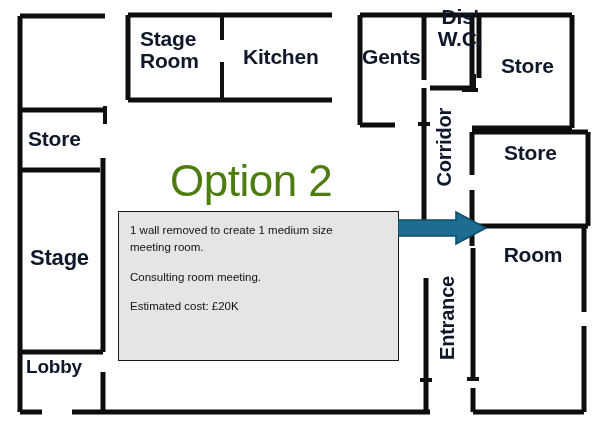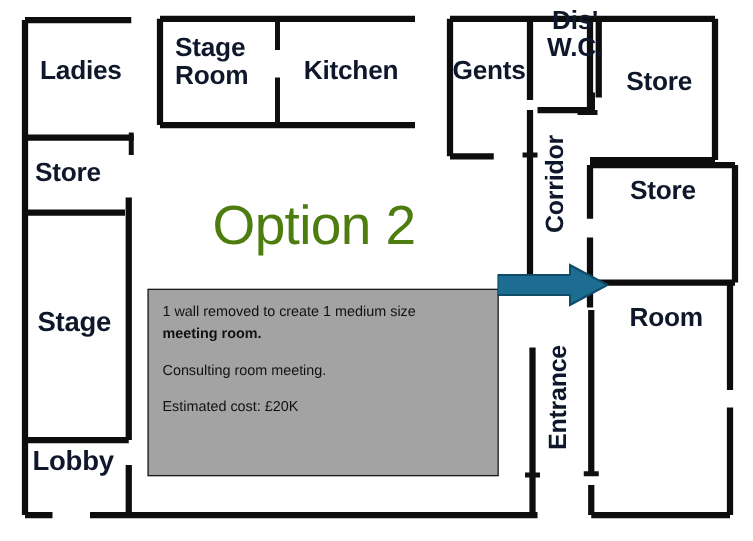--- a/index.html
+++ b/index.html
@@ -57,24 +57,23 @@
   #title-option {
     position: absolute;
     font-family: "Liberation Sans", sans-serif;
     font-weight: normal;
     color: #4d7c0f;
     letter-spacing: -0.5px;
     white-space: nowrap;
   }
   #callout-box {
     position: absolute;
-    background: #a3a3a3;
+    background: #e5e5e5;
     border: 1.5px solid #1a1a1a;
     box-sizing: border-box;
-    margin-top: 20px;
   }
   .callout-line {
     position: absolute;
     font-family: "Liberation Sans", sans-serif;
     font-weight: normal;
     color: #111111;
     font-size: 11.5px;
     line-height: 1.45;
     white-space: pre-line;
   }
@@ -157,21 +156,20 @@
     <path class="wall" d="M 473 248 L 473 378"></path>
     <path class="wall" d="M 473 388 L 473 412"></path>
     <path class="wall-thin" d="M 467 379 L 479 379"></path>
 
     <path class="wall" d="M 584 226 L 584 312"></path>
     <path class="wall" d="M 584 326 L 584 412"></path>
 
     <path class="wall" d="M 473 412 L 584 412"></path>
   </svg>
 
-  <div class="room-label" style="left:32px; top:46px; font-size:21px;">Ladies</div>
 
   <div class="room-label multiline" style="left:140px; top:28px; font-size:21px; width:80px; text-align:left;">
     <span>Stage</span><br>
     <span>Room</span>
   </div>
 
   <div class="room-label" style="left:243px; top:46px; font-size:21px;">Kitchen</div>
 
   <div class="room-label" style="left:362px; top:46px; font-size:21px;">Gents</div>
 
@@ -190,27 +188,27 @@
 
   <div class="room-label" style="left:30px; top:246px; font-size:22px;">Stage</div>
 
   <div class="room-label multiline" style="left:483px; top:222px; font-size:21px; width:100px; text-align:center;">
     <br>
     <span>Room</span>
   </div>
 
   <div class="room-label vertical" style="left:437px; top:276px; font-size:20px;">Entrance</div>
 
-  <div class="room-label" style="left:26px; top:357px; font-size:22px;">Lobby</div>
+  <div class="room-label" style="left:26px; top:357px; font-size:19px;">Lobby</div>
 
   <div id="title-option" style="left:170px; top:156px; font-size:44px;">Option 2</div>
 
   <div id="callout-box" style="left:118px; top:211px; width:281px; height:150px;">
     <div class="callout-line" style="left:11px; top:10px; width:262px;">1 wall removed to create 1 medium size</div>
-    <div class="callout-line" style="left:11px; top:27px; width:262px;font-weight:bold;">meeting room.</div>
+    <div class="callout-line" style="left:11px; top:27px; width:262px;">meeting room.</div>
     <div class="callout-line" style="left:11px; top:57px; width:262px;">Consulting room meeting.</div>
     <div class="callout-line" style="left:11px; top:86px; width:262px;">Estimated cost:  £20K</div>
   </div>
 
   <svg id="arrow-svg" viewBox="0 0 90 36" xmlns="http://www.w3.org/2000/svg">
     <polygon points="0,10 58,10 58,2 88,18 58,34 58,26 0,26" fill="#1d6c92" stroke="#0f4c68" stroke-width="1.6" stroke-linejoin="miter"></polygon>
   </svg>
 
 </div>
 

